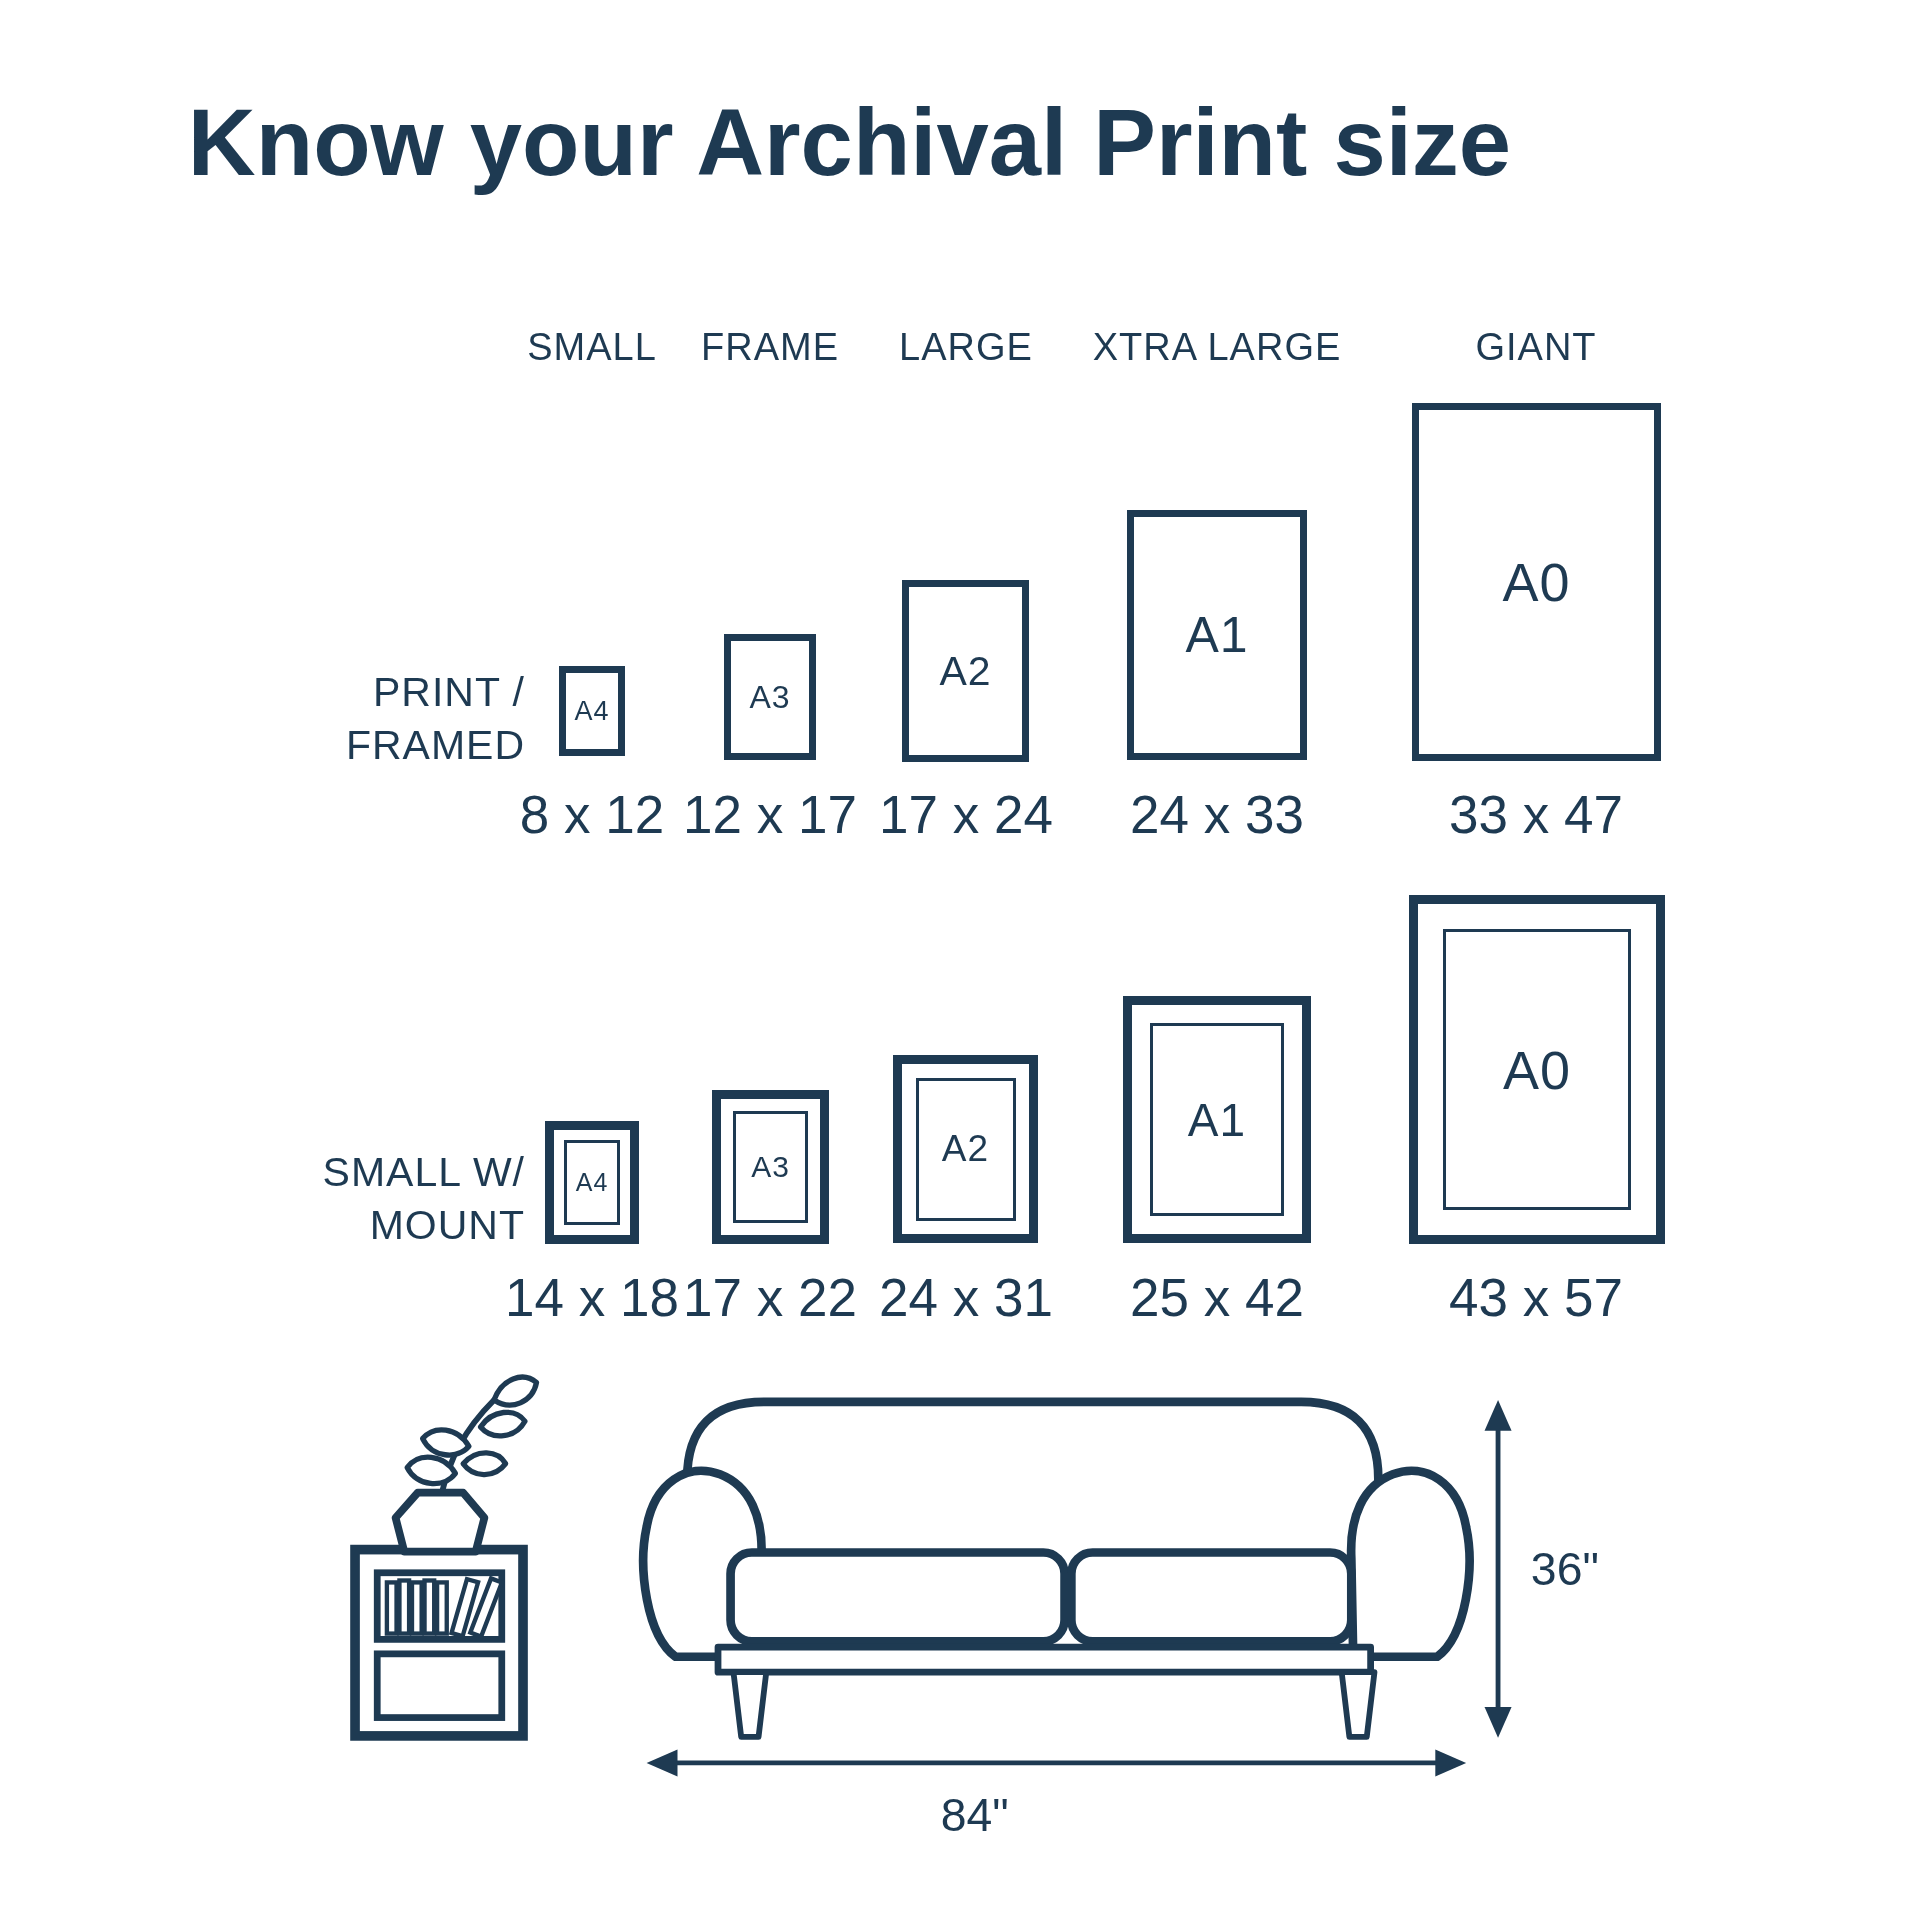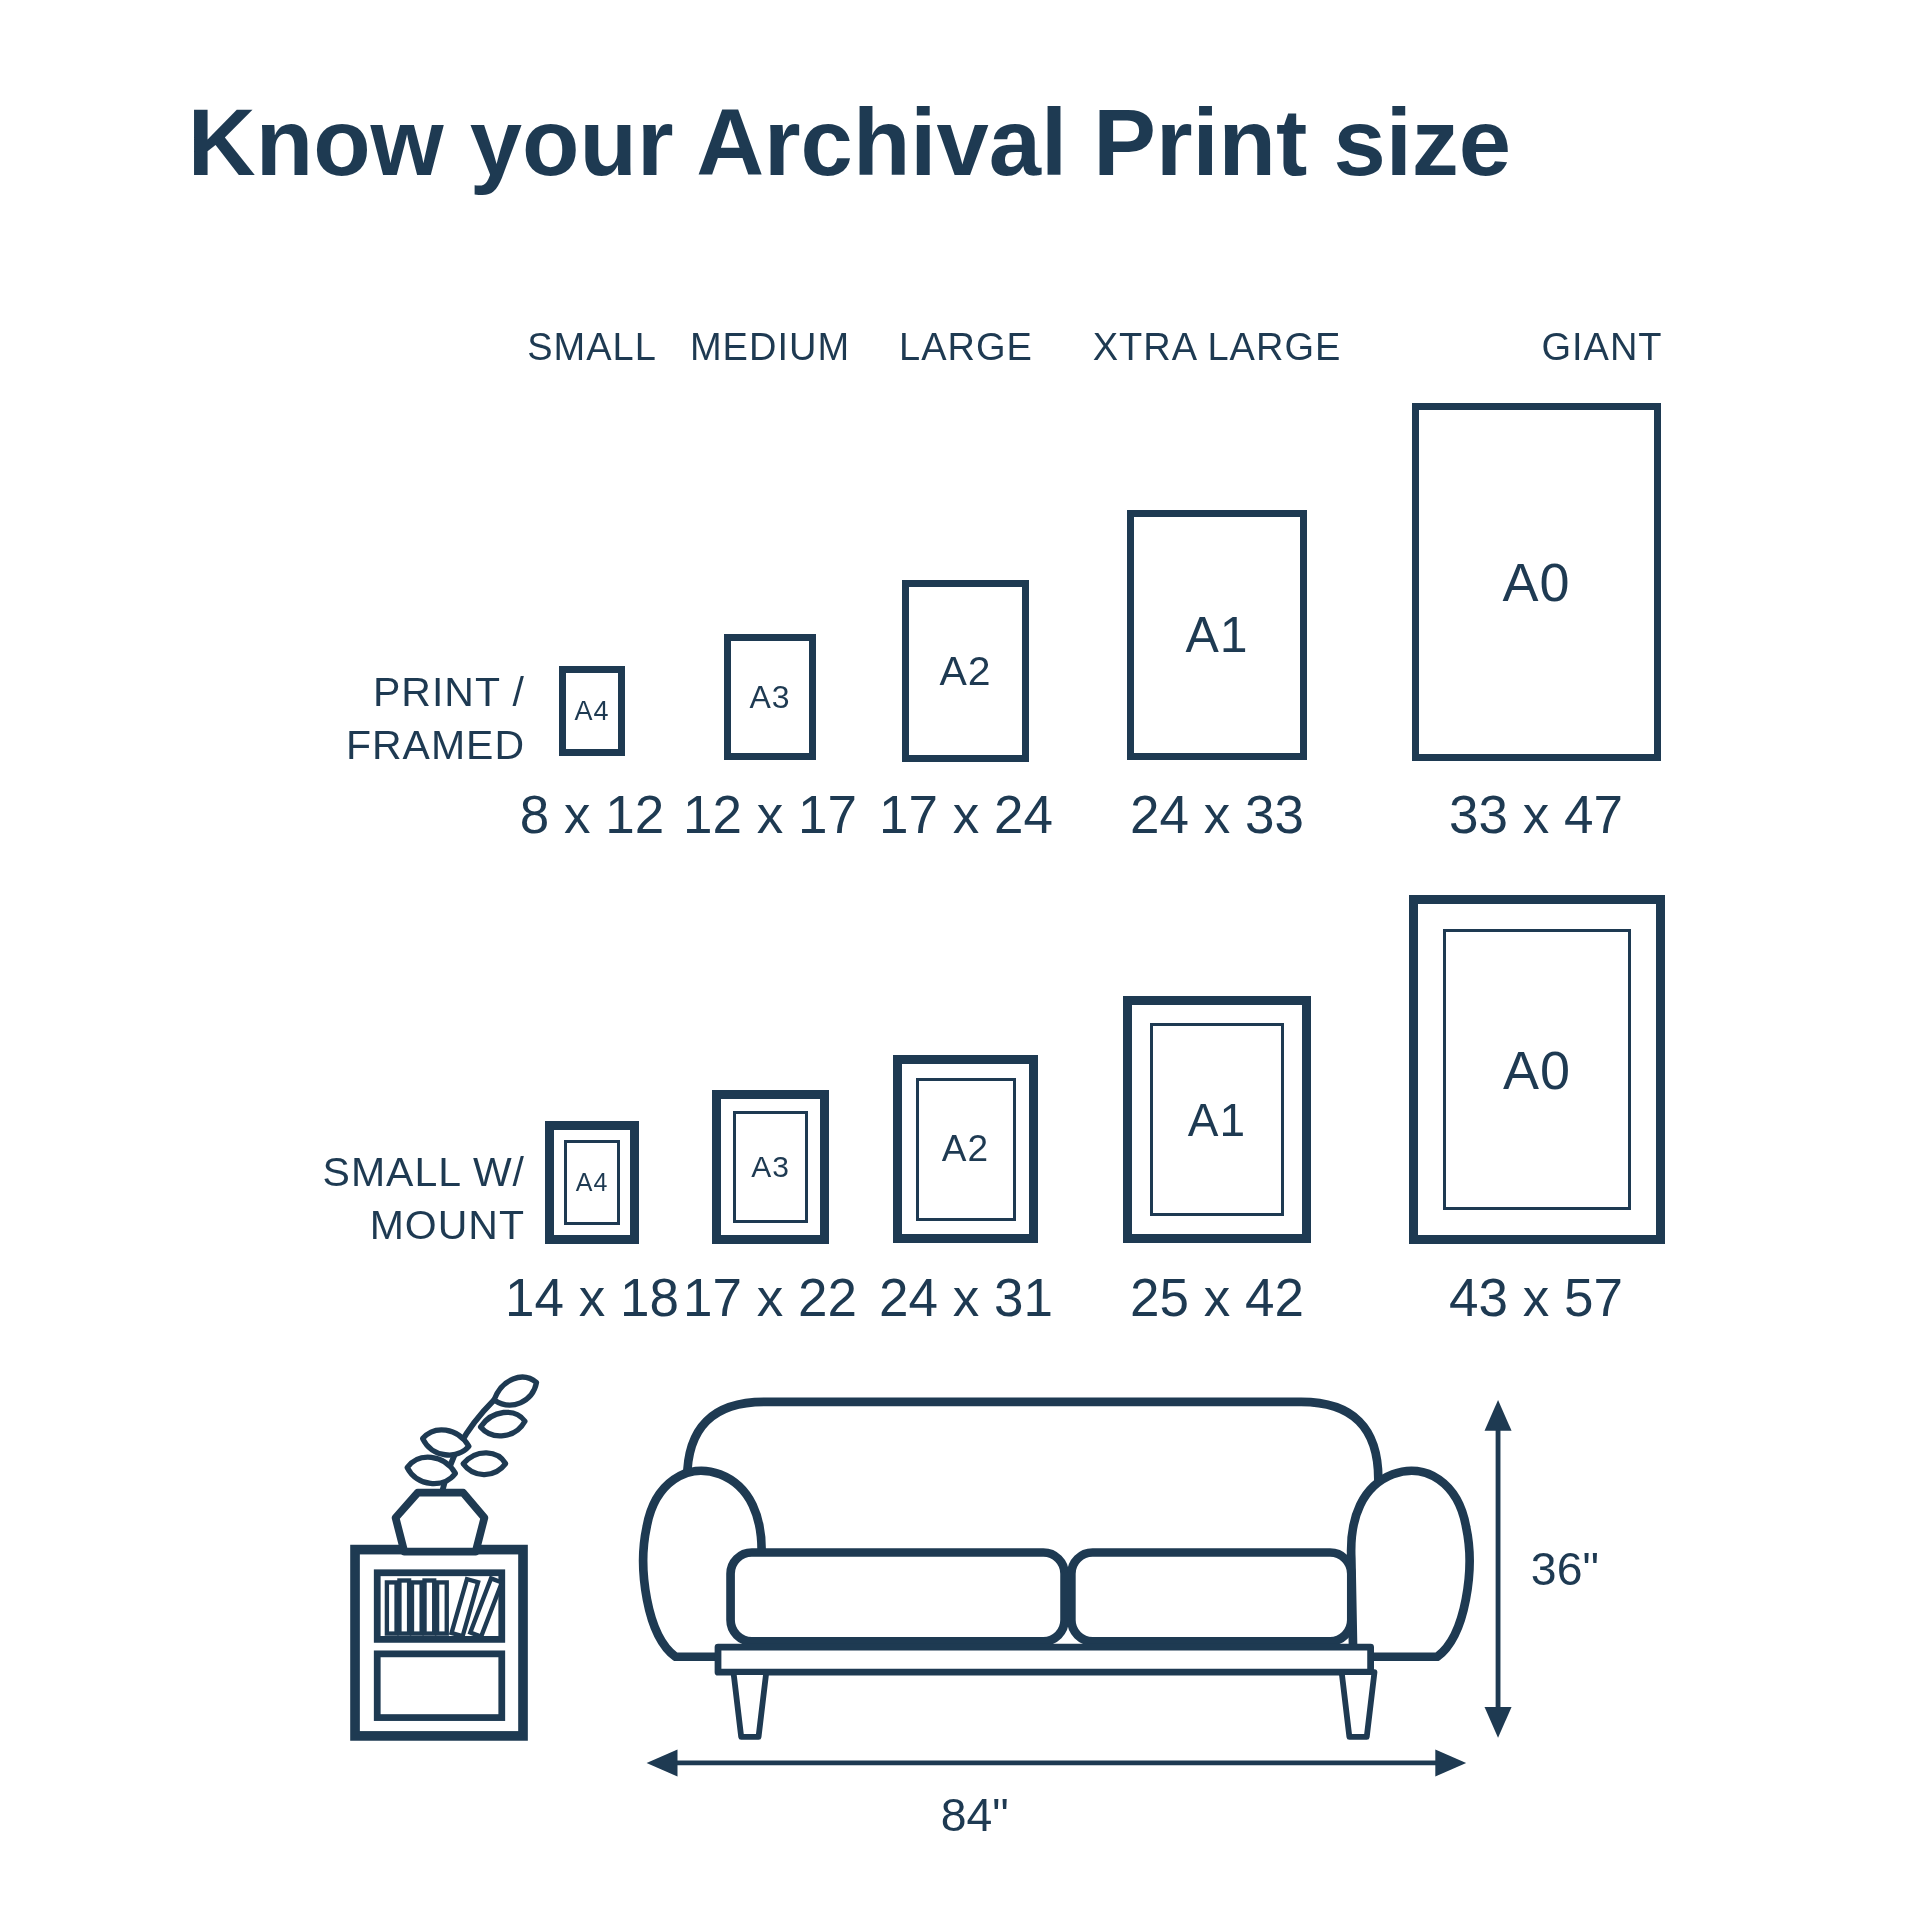--- a/index.html
+++ b/index.html
@@ -80,24 +80,24 @@
   .scene *{vector-effect:none;}
 </style>
 </head>
 <body>
 
 <div class="canvas">
 
   <div class="page-title">Know your Archival Print size</div>
 
   <div class="col-header" style="left:418px;">SMALL</div>
-  <div class="col-header" style="left:596px;">MEDIUM</div>
+  <div class="col-header" style="left:596px;">FRAME</div>
   <div class="col-header" style="left:1043px;">XTRA LARGE</div>
   <div class="col-header" style="left:792px;">LARGE</div>
-  <div class="col-header" style="left:1428px;">GIANT</div>
+  <div class="col-header" style="left:1362px;">GIANT</div>
 
   <div class="row-label" style="left:119px;top:666px;">
     <div>PRINT /</div>
     <div>FRAMED</div>
   </div>
 
   <div class="print-box" style="left:559px;top:666px;width:66px;height:90px;">
     <span class="paper-label" style="font-size:27px;">A4</span>
   </div>
   <div class="print-box" style="left:724px;top:634px;width:92px;height:126px;">

